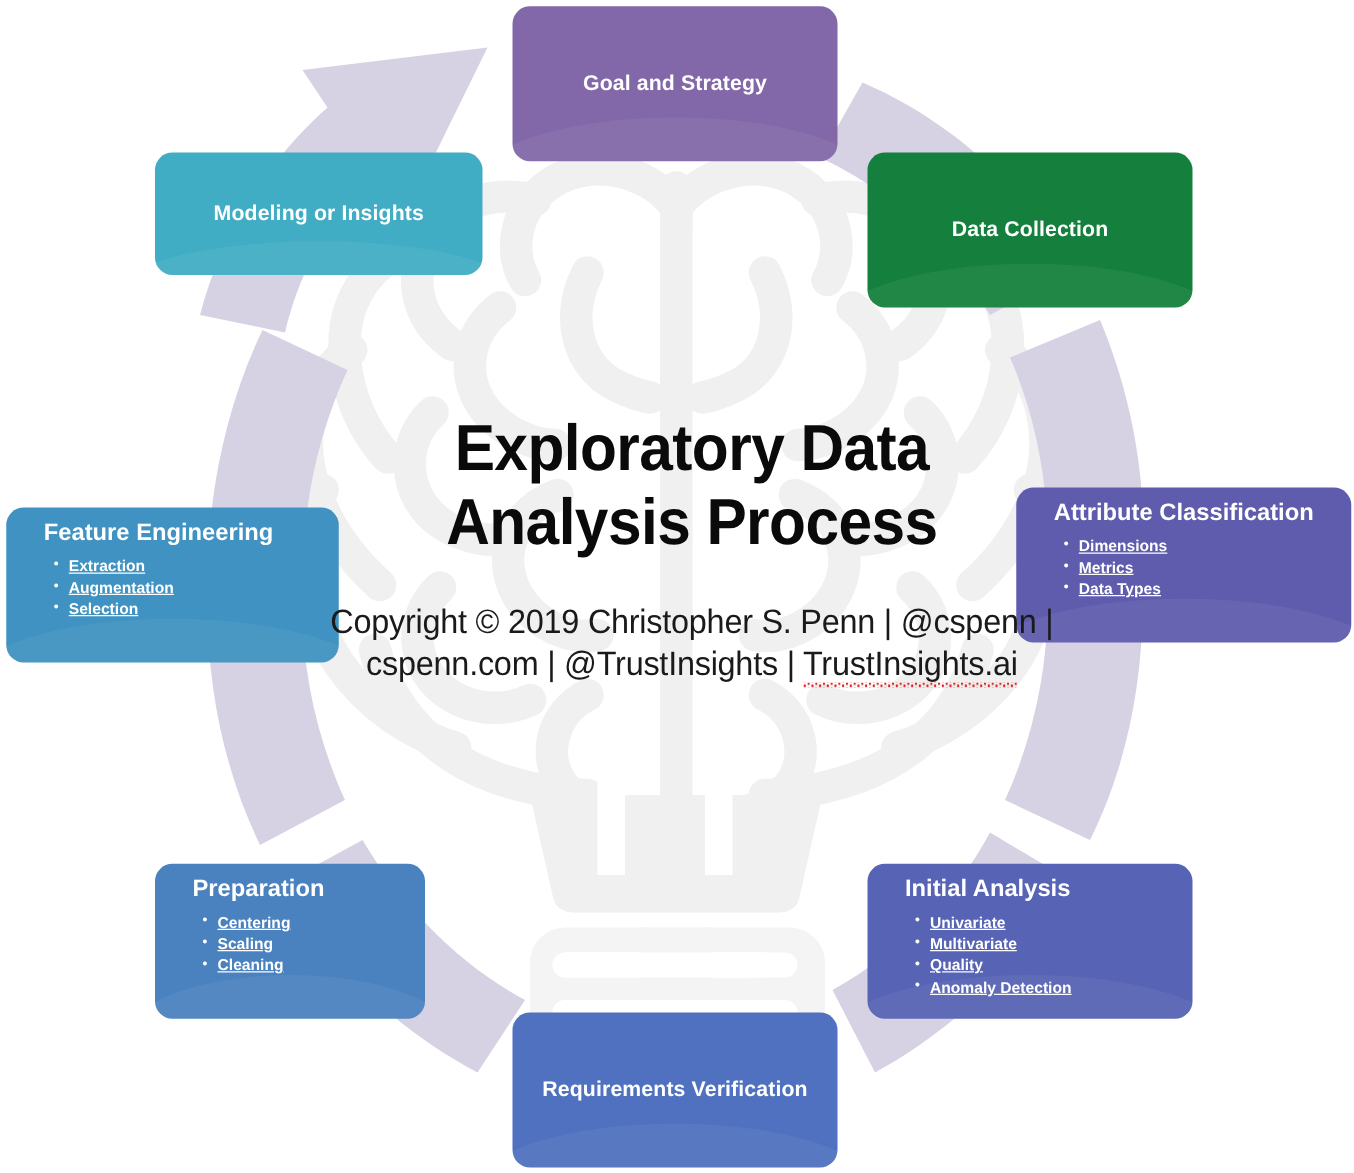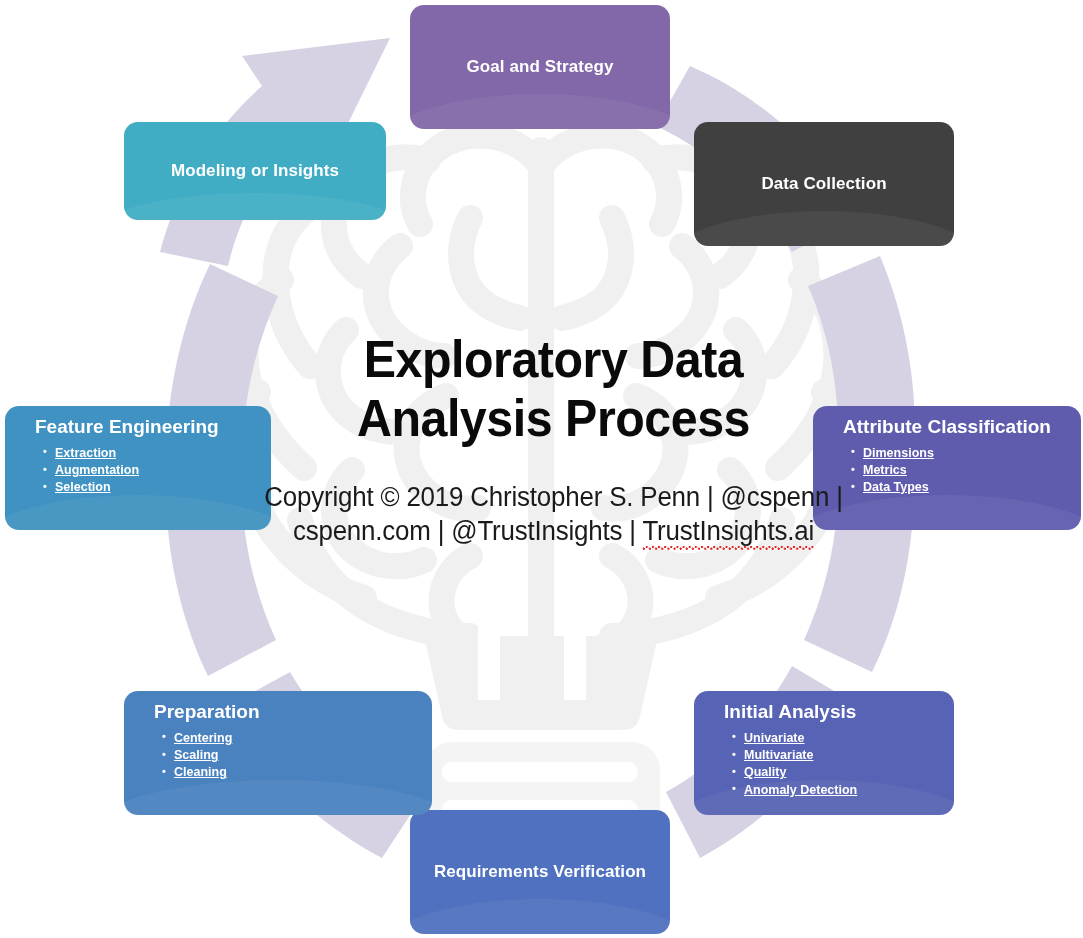--- a/index.html
+++ b/index.html
@@ -94,24 +94,24 @@
     content: "\2022";
     position: absolute;
     left: 0;
     top: -0.5px;
     font-size: 11px;
   }
 
   
   #node-goal              { left: 410px; top: 5px;   width: 260px; height: 124px; }
   #node-data-collection   { left: 694px; top: 122px; width: 260px; height: 124px; }
-  #node-attribute         { left: 813px; top: 406px; width: 268px; height: 124px; }
+  #node-attribute         { left: 813px; top: 390px; width: 268px; height: 124px; }
   #node-initial-analysis  { left: 694px; top: 691px; width: 260px; height: 124px; }
   #node-requirements      { left: 410px; top: 810px; width: 260px; height: 124px; }
-  #node-preparation       { left: 124px; top: 691px; width: 308px; height: 124px; }
+  #node-preparation       { left: 124px; top: 691px; width: 216px; height: 124px; }
   #node-feature           { left: 5px;   top: 406px; width: 266px; height: 124px; }
   #node-modeling          { left: 124px; top: 122px; width: 262px; height: 98px; }
 
   
   #center-block {
     position: absolute;
     left: 192px;
     top: 330px;
     width: 723px;
     text-align: center;
@@ -258,21 +258,21 @@
                L 278 296
                C 256 344 244 396 242 452 Z"></path>
     </g>
   </svg>
 
   <div class="node node-centered" id="node-goal" style="background: rgb(130, 104, 168);">
     <span class="sheen"></span>
     <span class="node-title">Goal and Strategy</span>
   </div>
 
-  <div class="node node-centered" id="node-data-collection" style="background: #404040;">
+  <div class="node node-centered" id="node-data-collection" style="background: #15803d;">
     <span class="sheen"></span>
     <span class="node-title">Data Collection</span>
   </div>
 
   <div class="node node-listed" id="node-attribute" style="background: rgb(95, 92, 173);">
     <span class="sheen"></span>
     <div class="node-title">Attribute Classification</div>
     <ul>
       <li>Dimensions</li>
       <li>Metrics</li>

